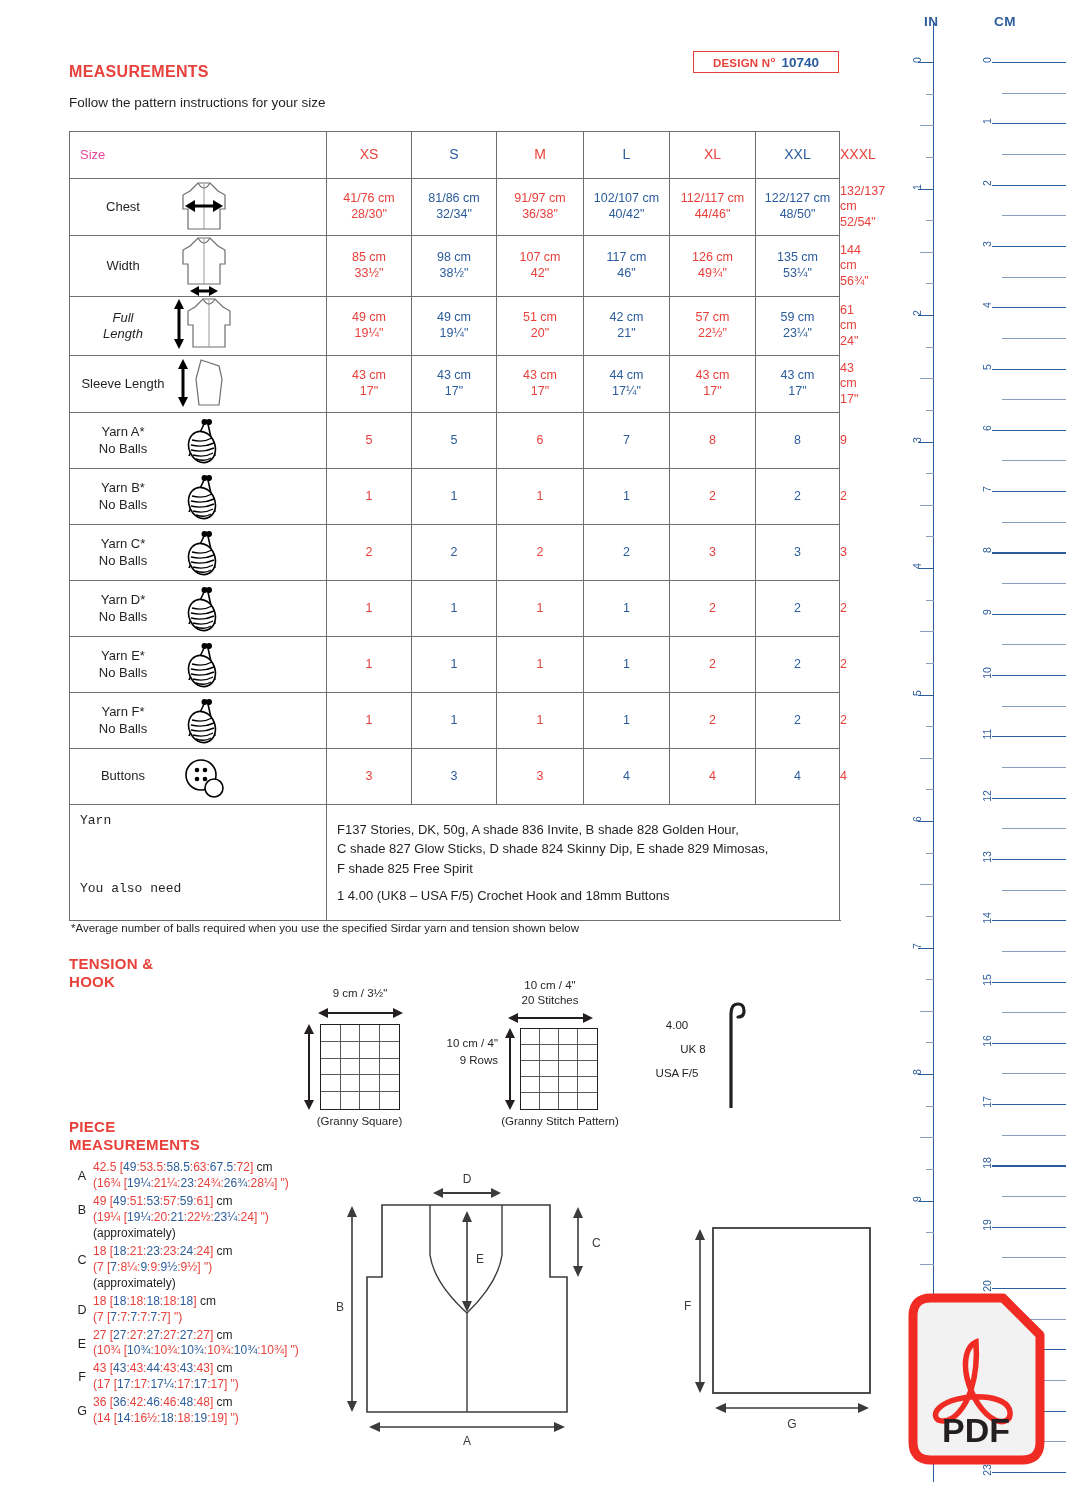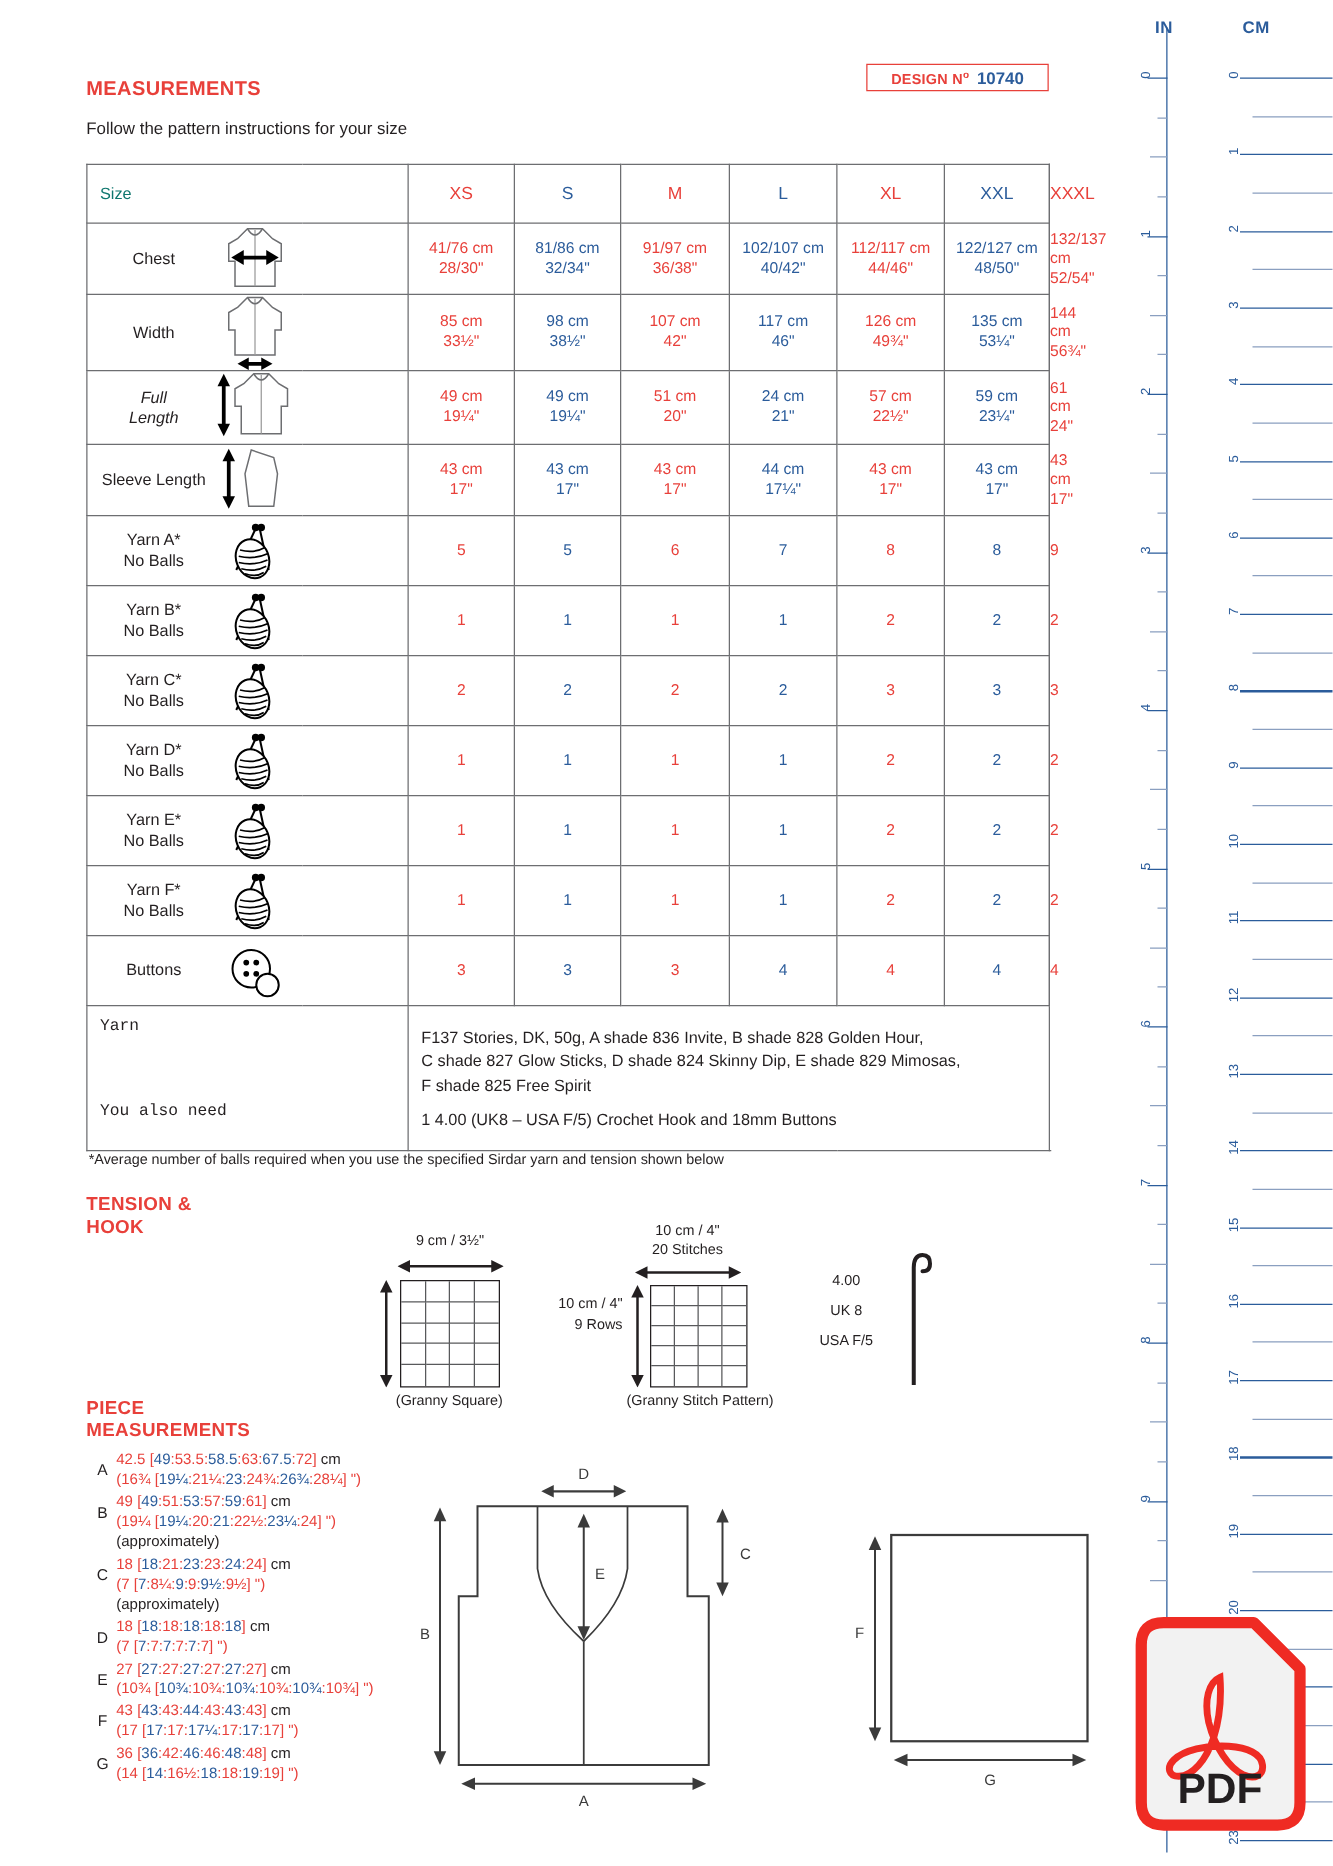--- a/index.html
+++ b/index.html
@@ -33,21 +33,21 @@
   
   #meas-table {
     position:absolute; left:69px; top:131px; width:770px;
     border-collapse:collapse; table-layout:fixed;
   }
   #meas-table td, #meas-table th {
     border:1px solid #6d6e71; padding:0; text-align:center;
     vertical-align:middle; font-size:12.5px; line-height:1.25;
   }
   #meas-table .lab {
-    text-align:left; padding-left:10px; font-size:13px; color:#0f766e;
+    text-align:left; padding-left:10px; font-size:13px; color:#ec4899;
     width:80px;
   }
   #meas-table thead td { height:47px; font-size:14px; }
   .c-red  { color:#e8403a; }
   .c-blue { color:#2b5c9b; }
   .hdr-cell { font-weight:normal; }
   .rl-inner { display:flex; align-items:center; height:100%; }
   .rl-text { width:96px; padding-left:10px; font-size:13px; }
   .rl-icon { width:76px; display:flex; align-items:center; justify-content:center; }
 
@@ -247,21 +247,21 @@
           </td>
           <td class="c-blue">
             <span class="val">49 cm</span>
             <span class="val">19¼"</span>
           </td>
           <td class="c-red">
             <span class="val">51 cm</span>
             <span class="val">20"</span>
           </td>
           <td class="c-blue">
-            <span class="val">24 cm</span>
+            <span class="val">42 cm</span>
             <span class="val">21"</span>
           </td>
           <td class="c-red">
             <span class="val">57 cm</span>
             <span class="val">22½"</span>
           </td>
           <td class="c-blue">
             <span class="val">59 cm</span>
             <span class="val">23¼"</span>
           </td>
@@ -720,21 +720,21 @@
         <div></div>
         <div class="lastc"></div>
         <div class="lastr"></div>
         <div class="lastr"></div>
         <div class="lastr"></div>
         <div class="lastc lastr"></div>
       </div>
     <div class="dimtxt" style="left:185px; top:134px; width:170px;">(Granny Stitch Pattern)</div>
 
     <div class="dimtxt" style="left:352px; top:38px; width:70px;">4.00</div>
-    <div class="dimtxt" style="left:352px; top:62px; width:70px;">UK 8</div>
+    <div class="dimtxt" style="left:368px; top:62px; width:70px;">UK 8</div>
     <div class="dimtxt" style="left:352px; top:86px; width:70px;">USA F/5</div>
     <svg style="position:absolute; left:432px; top:18px;" width="26" height="110">
       <path d="M9 110 L9 16 Q9 6 16 6 Q22 6 22 13 Q22 19 16 19" fill="none" stroke="#231f20" stroke-width="3.2" stroke-linecap="round"></path>
     </svg>
   </div>
 
   <div class="sect-title" id="piece-title">
     <span>PIECE</span><br>
     <span>MEASUREMENTS</span>
   </div>

